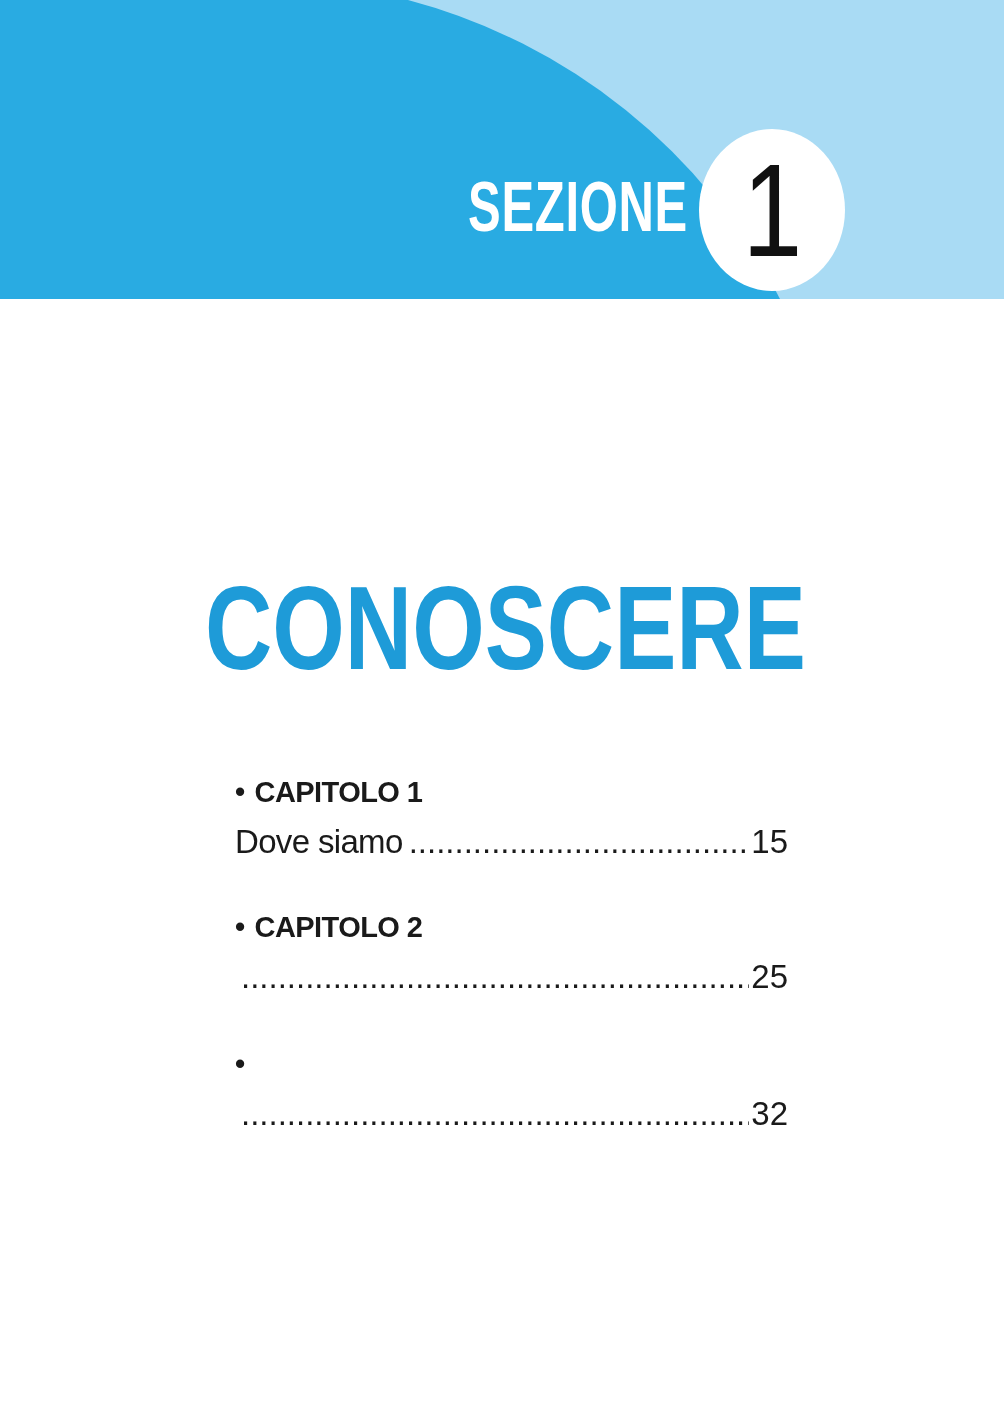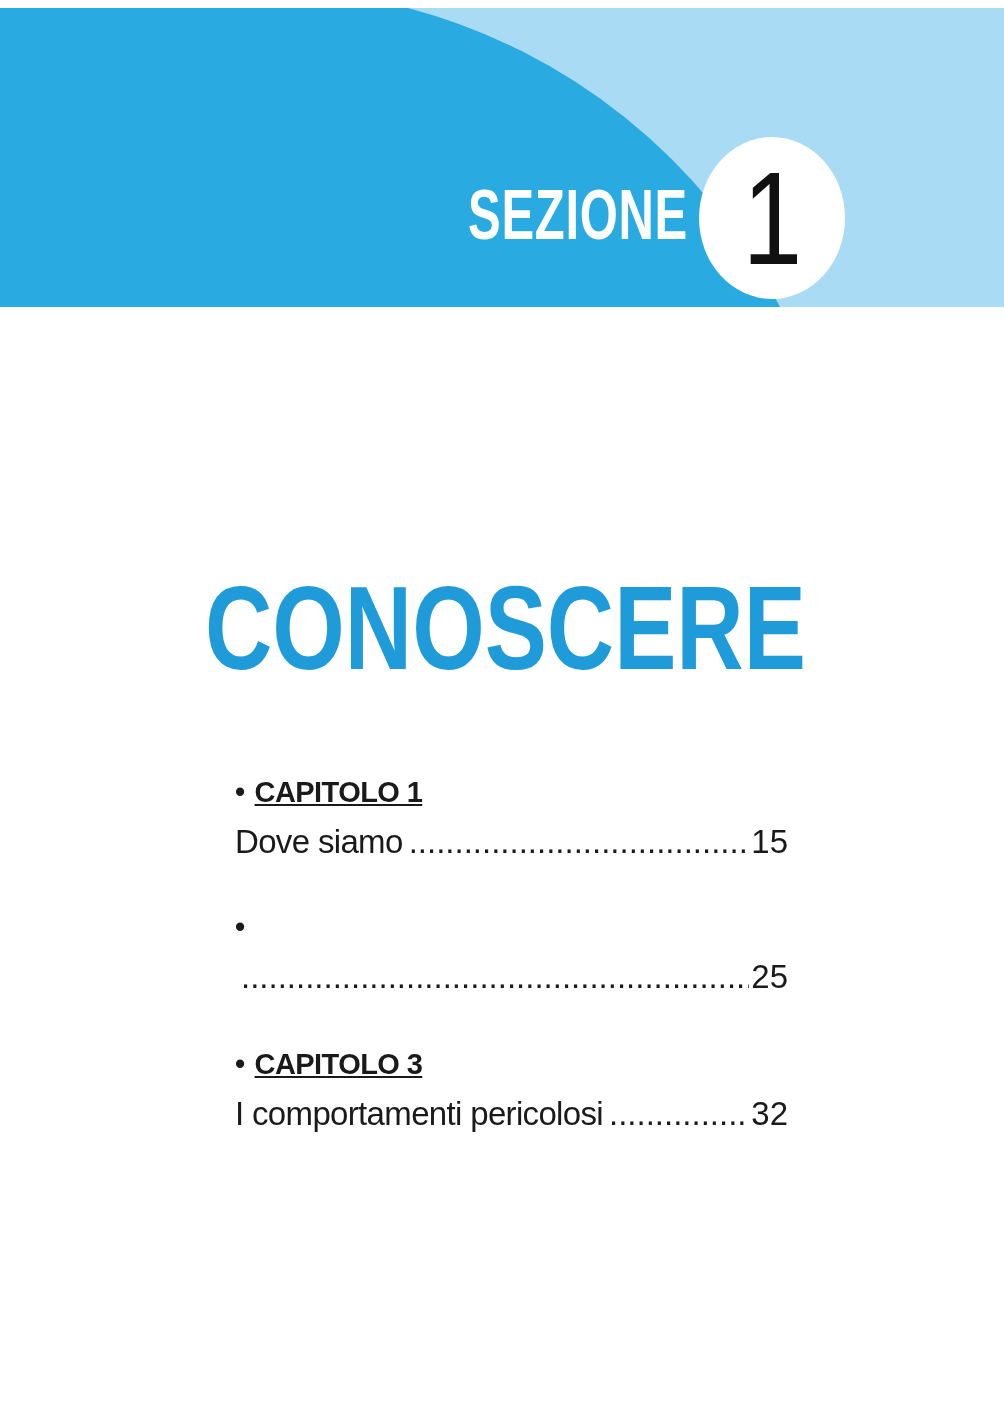--- a/index.html
+++ b/index.html
@@ -8,21 +8,21 @@
     width: 1004px;
     height: 1417px;
     background: #ffffff;
     overflow: hidden;
     font-family: "Liberation Sans", sans-serif;
   }
 
   
   .banner {
     position: absolute;
-    left: 0; top: 8px;
+    left: 0; top: 0;
     width: 989px; height: 299px;
   }
   .banner svg { display: block; }
 
   .section-label {
     position: absolute;
     left: 468px;
     top: 172px;
     font-size: 70px;
     line-height: 1;
@@ -86,21 +86,21 @@
     font-weight: bold;
     font-size: 29px;
     line-height: 1.2;
     color: #1a1a1a;
     letter-spacing: -0.02em;
   }
   .chapter-line .bullet {
     font-size: 29px;
     margin-right: 10px;
   }
-  .chapter-line .chapter-name { white-space: nowrap; text-decoration: underline; }
+  .chapter-line .chapter-name { white-space: nowrap; }
 
   .title-line {
     margin-top: 12px;
     display: flex;
     align-items: baseline;
     font-size: 33px;
     line-height: 40px;
     color: #1a1a1a;
     letter-spacing: -0.02em;
   }
@@ -146,33 +146,32 @@
       <div class="title-line">
         <span class="entry-title">Dove siamo</span>
         <span class="leader">................................................................................................</span>
         <span class="page-num">15</span>
       </div>
     </div>
 
     <div class="toc-entry e2">
       <div class="chapter-line">
         <span class="bullet">•</span>
+        <span class="chapter-name">CAPITOLO 2</span>
       </div>
       <div class="title-line">
         <span class="leader">................................................................................................</span>
         <span class="page-num">25</span>
       </div>
     </div>
 
     <div class="toc-entry e3">
       <div class="chapter-line">
         <span class="bullet">•</span>
-        <span class="chapter-name">CAPITOLO 3</span>
       </div>
       <div class="title-line">
-        <span class="entry-title">I comportamenti pericolosi</span>
         <span class="leader">................................................................................................</span>
         <span class="page-num">32</span>
       </div>
     </div>
 
   </div>
 </div>
 
 </body></html>

